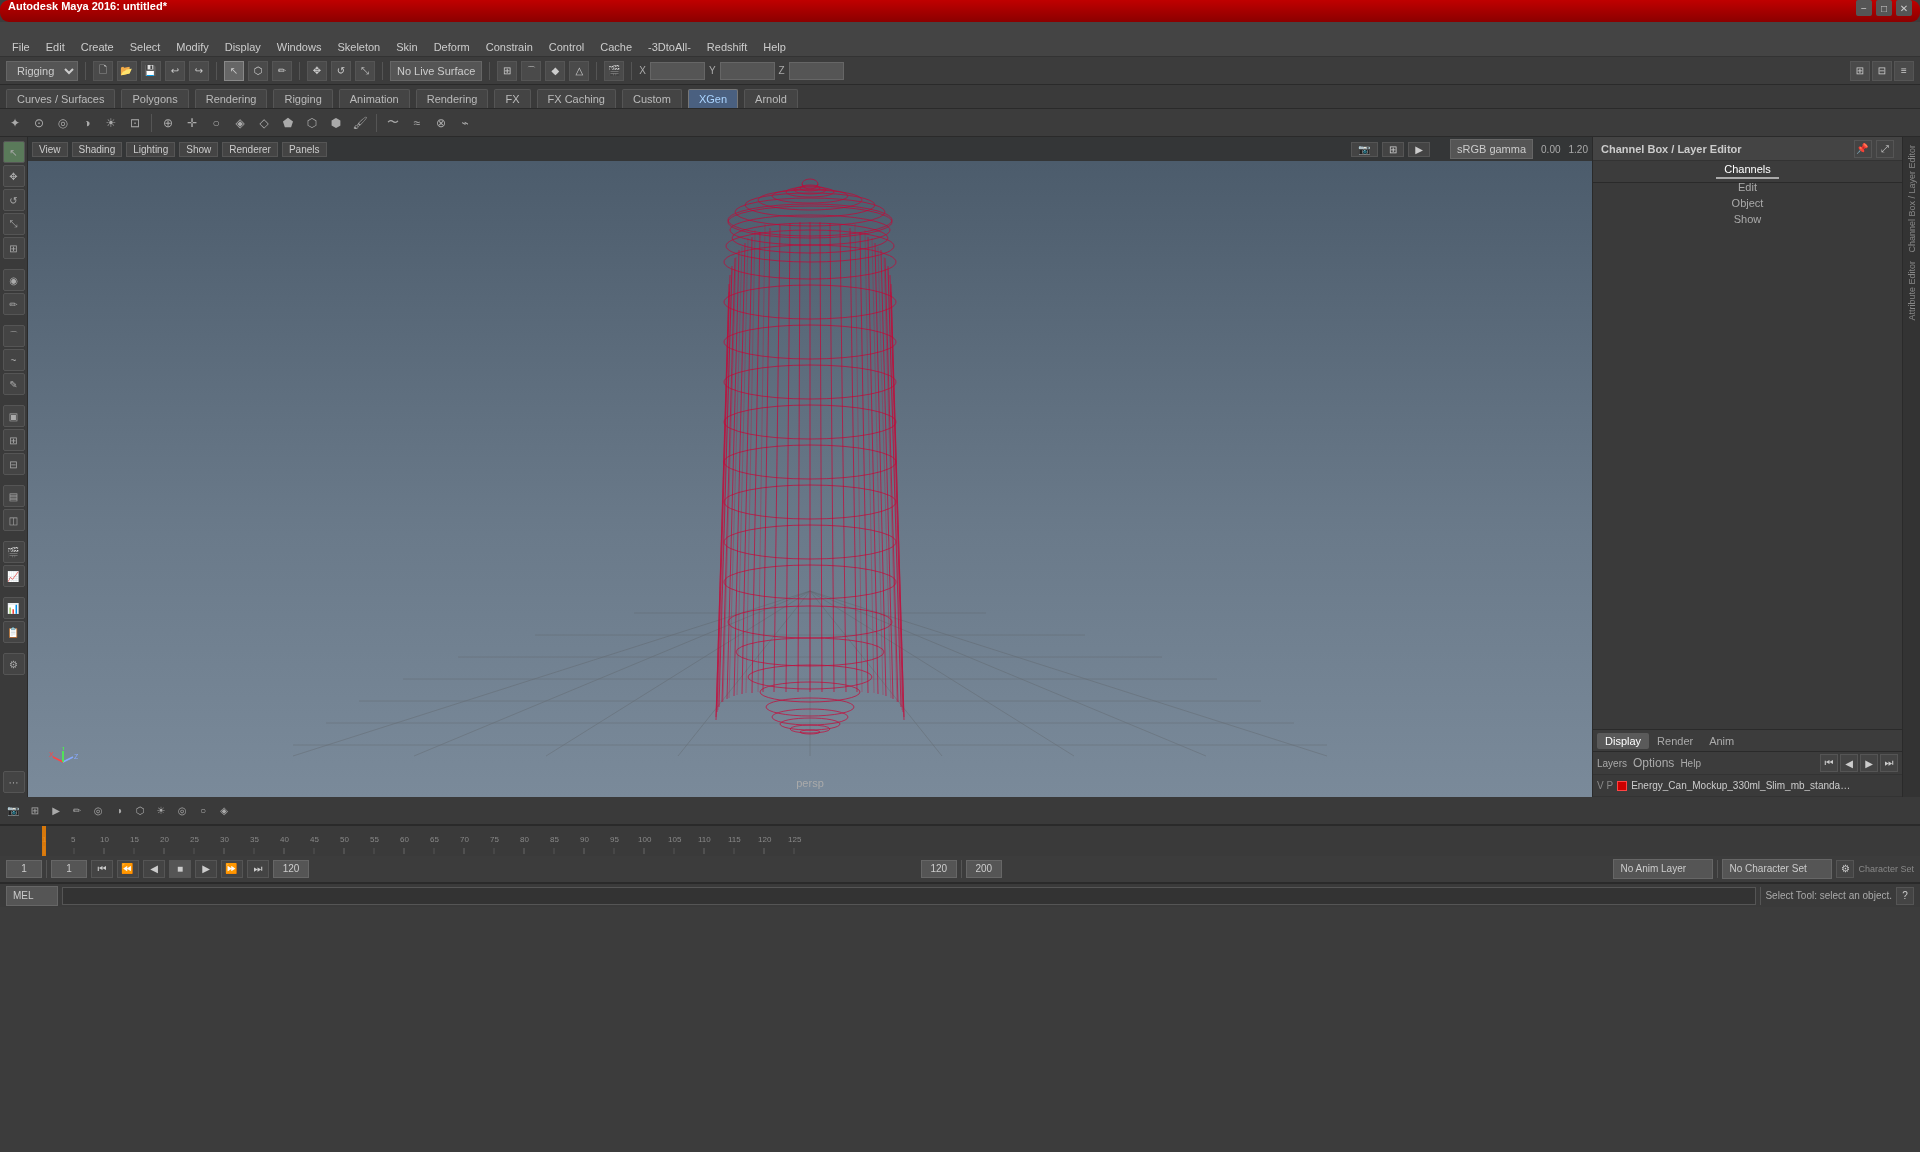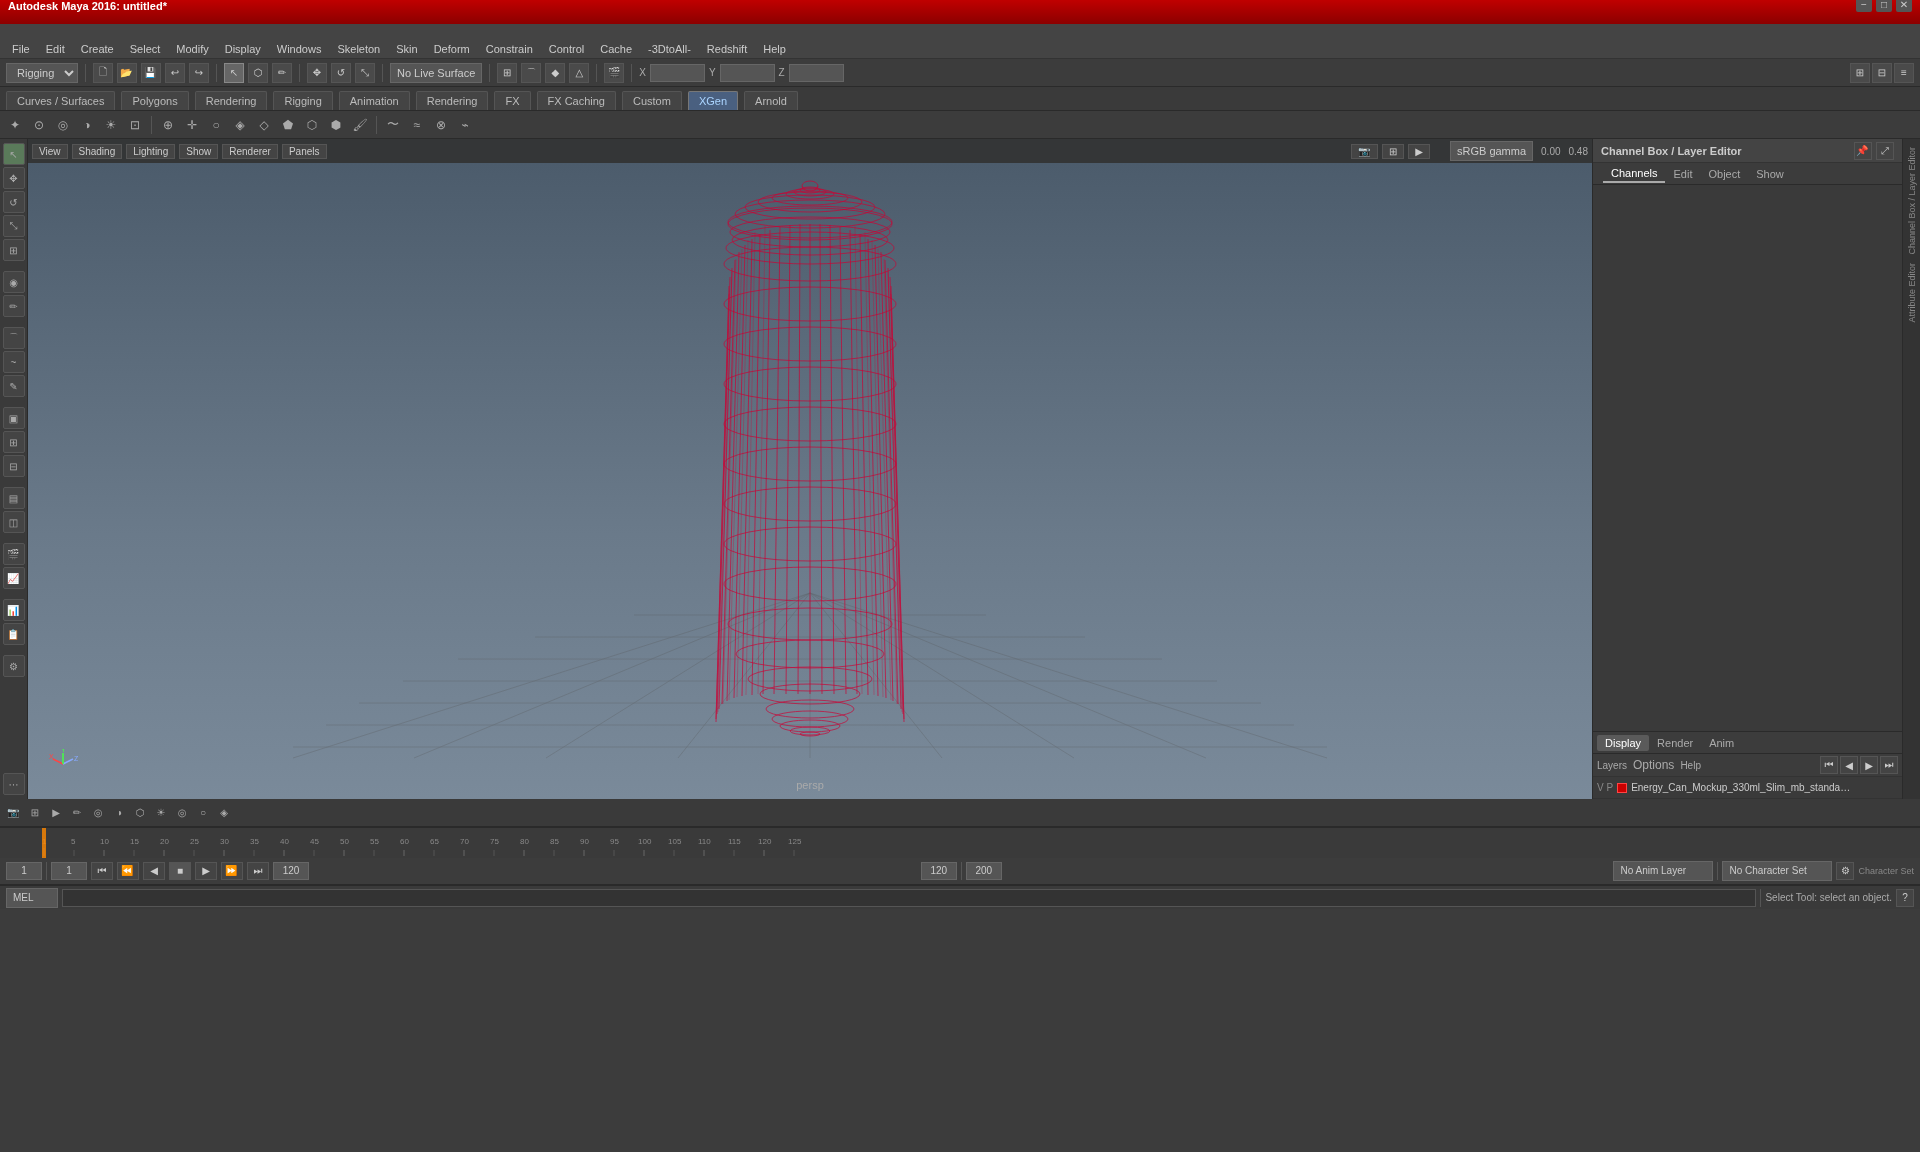--- a/index.html
+++ b/index.html
@@ -4,23 +4,24 @@
   <style>
     * { margin: 0; padding: 0; box-sizing: border-box; }
     body { width: 1920px; height: 1152px; background: #3c3c3c; font-family: 'Arial', sans-serif; font-size: 11px; color: #cccccc; overflow: hidden; }
 
     
     #title-bar {
       width: 100%;
       height: 22px;
       background: linear-gradient(to bottom, #c00000, #8b0000);
       display: flex;
-      align-items: flex-end;
+      align-items: flex-start;
       justify-content: space-between;
-      padding: 12px 8px;
+      padding: 0 8px;
+      border-radius: 9px;
     }
     #title-bar .title-text { color: white; font-size: 11px; font-weight: bold; }
     #title-bar .window-controls { display: flex; gap: 4px; }
     #title-bar .win-btn {
       width: 16px; height: 16px;
       background: #555; color: #ccc;
       border: none; cursor: pointer;
       font-size: 10px; display: flex; align-items: center; justify-content: center;
       border-radius: 2px;
     }
@@ -220,22 +221,23 @@
       justify-content: space-between;
       padding: 0 8px;
       border-bottom: 1px solid #333;
     }
     #channel-box-header .cb-title { font-size: 11px; color: #ccc; font-weight: bold; }
     #channel-box-tabs {
       height: 22px;
       background: #3c3c3c;
       display: flex;
       align-items: center;
-      padding: 0 10px;
+      padding: 0 4px;
       border-bottom: 1px solid #2a2a2a;
+      flex-direction: column;
     }
     .cb-tab {
       padding: 2px 8px;
       cursor: pointer;
       color: #aaa;
       font-size: 11px;
     }
     .cb-tab.active { color: white; border-bottom: 2px solid #aaa; }
     #channel-box-content {
       flex: 1;
@@ -544,21 +546,21 @@
       <button class="vp-btn">Renderer</button>
       <button class="vp-btn">Panels</button>
       <div style="flex:1"></div>
       <button class="vp-btn">📷</button>
       <button class="vp-btn">⊞</button>
       <button class="vp-btn">▶</button>
       <div style="width:8px;"></div>
       <span style="color:#aaa;font-size:10px;"></span>
       <div class="toolbar-label" style="min-width:80px;">sRGB gamma</div>
       <span style="color:#aaa;font-size:10px; margin-left:4px;">0.00</span>
-      <span style="color:#aaa;font-size:10px; margin-left:4px;">0.48</span>
+      <span style="color:#aaa;font-size:10px; margin-left:4px;">1.20</span>
     </div>
 
     <svg class="grid-svg" viewBox="0 0 1040 200" xmlns="http://www.w3.org/2000/svg" style="position:absolute;bottom:30px;left:0;right:0;width:100%;height:220px;opacity:0.5;">
 
       <g stroke="#555" stroke-width="0.5" fill="none">
 
         <line x1="50" y1="180" x2="990" y2="180"></line>
         <line x1="80" y1="160" x2="960" y2="160"></line>
         <line x1="110" y1="140" x2="930" y2="140"></line>
         <line x1="150" y1="120" x2="890" y2="120"></line>

